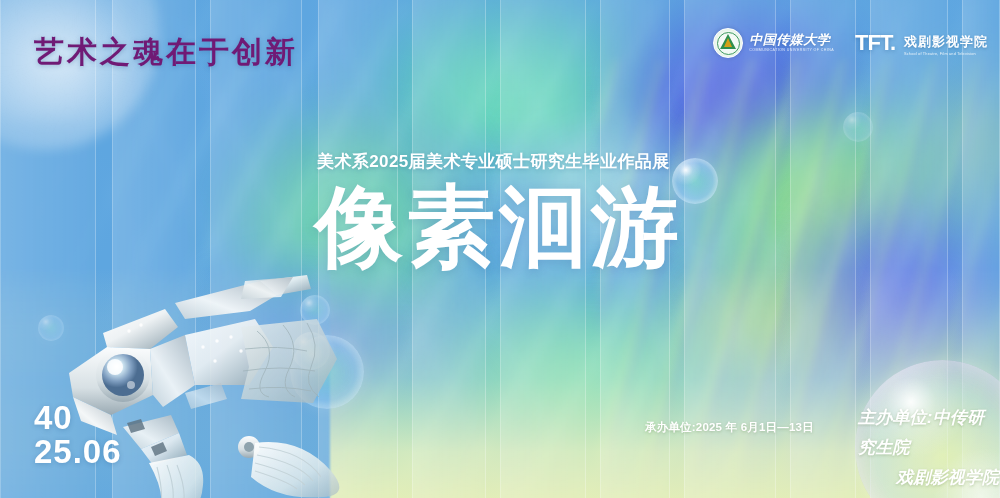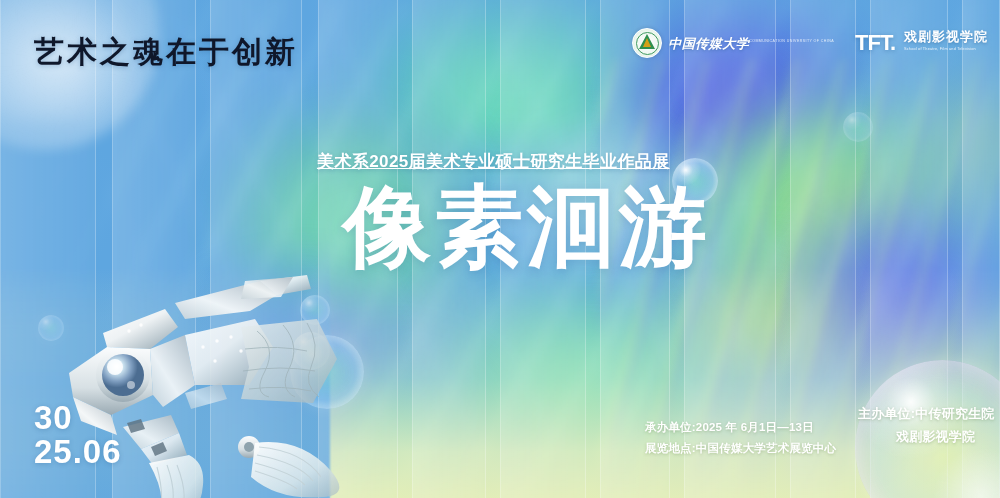--- a/index.html
+++ b/index.html
@@ -91,72 +91,72 @@
   .corner-spray{position:absolute;left:-20px;top:-30px;width:170px;height:150px;
     background:radial-gradient(ellipse at 40% 60%, rgba(255,255,255,.38) 0%, rgba(255,255,255,0) 65%);
     filter:blur(8px);}
 
   
   .fish{position:absolute;left:45px;top:275px;width:330px;height:225px;}
   .fish svg{width:100%;height:100%;display:block;}
 
   
   .slogan{position:absolute;left:34px;top:32px;
-    font-size:30px;font-weight:700;color:#0f172a;letter-spacing:3px;
+    font-size:30px;font-weight:700;color:#701a75;letter-spacing:3px;
     text-shadow:0 1px 5px rgba(40,90,140,.35);}
 
   .logos{position:absolute;right:12px;top:28px;display:flex;align-items:center;gap:10px;}
   .logo-cuc{display:flex;align-items:center;gap:6px;}
   .seal{width:30px;height:30px;border-radius:50%;
     background:radial-gradient(circle at 50% 50%,#ffffff 0%,#eef7f0 60%,#cfe4d4 100%);
     border:1.4px solid #ffffff;position:relative;flex:0 0 auto;
     box-shadow:0 0 4px rgba(0,0,0,.15);}
   .seal:before{content:"";position:absolute;left:50%;top:5px;transform:translateX(-50%);
     width:0;height:0;border-left:8px solid transparent;border-right:8px solid transparent;
     border-bottom:15px solid #2f8f4e;}
   .seal:after{content:"";position:absolute;left:50%;top:9px;transform:translateX(-50%);
     width:0;height:0;border-left:4.5px solid transparent;border-right:4.5px solid transparent;
     border-bottom:9px solid #d4a017;}
   .seal-ring{position:absolute;inset:2.5px;border-radius:50%;border:1px solid #3f9a60;}
-  .cuc-name{display:flex;line-height:1;}
+  .cuc-name{display:flex;flex-direction:column;line-height:1;}
   .cuc-cn{font-size:13px;font-weight:700;color:#fff;letter-spacing:.5px;
     font-family:"Liberation Serif","DejaVu Serif",serif;font-style:italic;
     text-shadow:0 1px 3px rgba(30,80,130,.4);}
   .cuc-en{font-size:3.6px;color:rgba(255,255,255,.8);letter-spacing:.4px;margin-top:3px;}
   .gs{font-size:26px;font-weight:700;color:#fff;letter-spacing:1px;
     text-shadow:0 1px 5px rgba(30,80,130,.4);margin-left:2px;}
   .divider-dot{width:1px;height:26px;background:rgba(255,255,255,.0);}
-  .logo-tft{display:flex;align-items:flex-start;gap:9px;}
+  .logo-tft{display:flex;align-items:flex-end;gap:9px;}
   .tft-mark{font-size:22px;font-weight:800;color:#fff;letter-spacing:-1px;
     text-shadow:0 1px 4px rgba(30,80,130,.4);}
   .tft-name{display:flex;flex-direction:column;line-height:1.05;}
   .tft-cn{font-size:13px;font-weight:700;color:#fff;letter-spacing:1px;
     text-shadow:0 1px 3px rgba(30,80,130,.4);}
   .tft-en{font-size:3.8px;color:rgba(255,255,255,.85);letter-spacing:.2px;margin-top:3px;}
 
   .subtitle{position:absolute;left:317px;top:150px;
     font-size:17px;font-weight:700;color:#ffffff;letter-spacing:.4px;
-    text-shadow:0 1px 4px rgba(30,90,140,.3);text-decoration:underline;}
+    text-shadow:0 1px 4px rgba(30,90,140,.3);}
 
   .maintitle{position:absolute;left:315px;top:183px;
     font-size:88px;font-weight:800;color:#ffffff;letter-spacing:4px;line-height:1;
-    text-shadow:0 2px 10px rgba(40,90,150,.22);margin-left:28px;}
+    text-shadow:0 2px 10px rgba(40,90,150,.22);}
 
   .date{position:absolute;left:34px;top:402px;
     font-size:33px;font-weight:700;color:#ffffff;line-height:.98;letter-spacing:1px;
     text-shadow:0 1px 5px rgba(40,90,140,.3);}
   .date div+div{margin-top:2px;}
 
   .exhibit-info{position:absolute;left:645px;top:417px;
     font-size:11.5px;font-weight:700;color:#ffffff;line-height:1.85;letter-spacing:.2px;
     text-shadow:0 1px 3px rgba(90,120,60,.35);}
 
   .org-info{position:absolute;left:858px;top:403px;
-    font-size:13px;font-weight:700;color:#ffffff;line-height:1.75;letter-spacing:.2px;
-    text-shadow:0 1px 3px rgba(90,120,60,.35);}
+    font-size:17px;font-weight:700;color:#ffffff;line-height:1.75;letter-spacing:.2px;
+    text-shadow:0 1px 3px rgba(90,120,60,.35);font-style:italic;}
   .org-info .indent{padding-left:38px;}
 </style>
 </head>
 <body>
 
 <div class="poster">
 
   <div class="bg-base"></div>
 
   <div>
@@ -334,27 +334,26 @@
         <div class="tft-cn">戏剧影视学院</div>
         <div class="tft-en">School of Theatre, Film and Television</div>
       </div>
     </div>
   </div>
 
   <div class="subtitle">美术系2025届美术专业硕士研究生毕业作品展</div>
   <div class="maintitle">像素洄游</div>
 
   <div class="date">
-    <div>30</div>
+    <div>40</div>
     <div>25.06</div>
   </div>
 
   <div class="exhibit-info">
     <div>承办单位:2025 年 6月1日—13日</div>
-    <div>展览地点:中国传媒大学艺术展览中心</div>
   </div>
 
   <div class="org-info">
     <div>主办单位:中传研究生院</div>
     <div class="indent">戏剧影视学院</div>
   </div>
 
 </div>
 
 </body></html>

